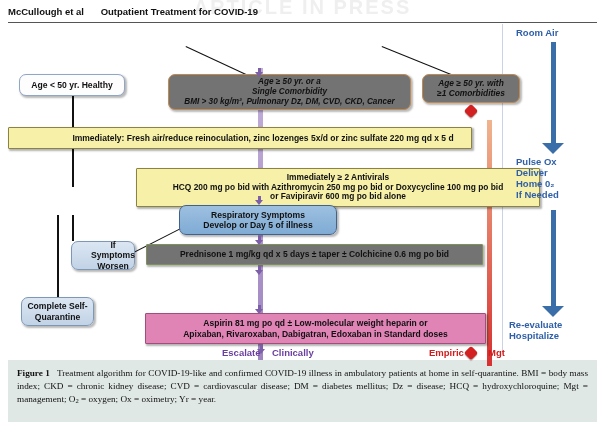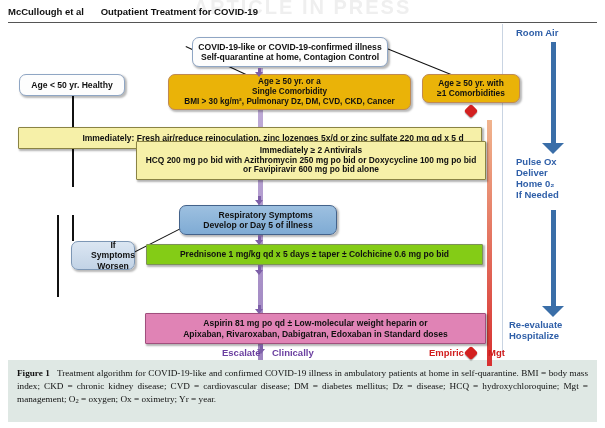--- a/index.html
+++ b/index.html
@@ -54,25 +54,25 @@
 
   
   .n-white{background:#fdfdfd;border:1.4px solid #8fa6c4;
            box-shadow:1.5px 1.5px 2px rgba(0,0,0,.28);}
   .n-blue{background:linear-gradient(180deg,#dbe6f2 0%,#c2d3e6 100%);
           border:1.4px solid #7d97b5;
           box-shadow:1.5px 1.5px 2px rgba(0,0,0,.28);}
   .n-blue2{background:linear-gradient(180deg,#9dc0e0 0%,#7fabd4 100%);
           border:1.4px solid #43628a;
           box-shadow:1.5px 1.5px 2px rgba(0,0,0,.28);}
-  .n-orange{background:#eab308;border:1.4px solid #c08a52;
-          box-shadow:1.5px 1.5px 2px rgba(0,0,0,.28);}
+  .n-orange{background:#737373;border:1.4px solid #c08a52;
+          box-shadow:1.5px 1.5px 2px rgba(0,0,0,.28);font-style:italic;}
   .n-yellow{background:#f6f0a8;border:1.2px solid #8a8344;
           box-shadow:1.5px 1.5px 2px rgba(0,0,0,.3);}
-  .n-green{background:#84cc16;border:1.2px solid #7d9158;
+  .n-green{background:#737373;border:1.2px solid #7d9158;
           box-shadow:1.5px 1.5px 2px rgba(0,0,0,.3);}
   .n-pink{background:#e083b5;border:1.2px solid #a04f7d;
           box-shadow:1.5px 1.5px 2px rgba(0,0,0,.3);}
 
   
   .vline{position:absolute;background:#111;width:2px;z-index:2;}
   .diag{position:absolute;height:0;border-top:1.4px solid #111;
         transform-origin:0 0;z-index:2;}
 
   
@@ -142,50 +142,50 @@
   <div class="diag" style="left:186px;top:22px;width:70px;transform:rotate(25deg);"></div>
   <div class="diag" style="left:382px;top:22px;width:78px;transform:rotate(22deg);"></div>
 
   <div class="vline" style="left:72px;top:67px;height:73px;"></div>
   <div class="vline" style="left:72px;top:140px;height:23px;"></div>
   <div class="vline" style="left:57px;top:191px;height:82px;"></div>
   <div class="vline" style="left:72px;top:191px;height:26px;"></div>
 
   <div class="diag" style="left:108px;top:241px;width:101px;transform:rotate(-27deg);"></div>
 
-  <div class="node rnd n-white" style="left:192px;top:13px;width:196px;height:30px;font-size:8.6px;">COVID-19-like or COVID-19-confirmed illness
-Self-quarantine at home, Contagion Control</div>
 
   <div class="parrow" style="left:255px;top:44px;"></div>
 
   <div class="node rnd n-white" style="left:19px;top:50px;width:106px;height:22px;font-size:8.6px;">Age &lt; 50 yr. Healthy</div>
 
   <div class="node rnd n-orange" style="left:168px;top:50px;width:243px;height:36px;font-size:8.2px;">Age ≥ 50 yr. or a
 Single Comorbidity
 BMI &gt; 30 kg/m², Pulmonary Dz, DM, CVD, CKD, Cancer</div>
 
   <div class="node rnd n-orange" style="left:422px;top:50px;width:98px;height:29px;font-size:8.4px;">Age ≥ 50 yr. with
 ≥1 Comorbidities</div>
 
   <div class="rdiamond" style="left:466px;top:82px;"></div>
 
-  <div class="node sq n-yellow" style="left:18px;top:103px;width:464px;height:22px;font-size:8.5px;padding-left:46px;">Immediately:  Fresh air/reduce reinoculation, zinc lozenges 5x/d or zinc sulfate 220 mg qd x 5 d</div>
-
-  <div class="node sq n-yellow" style="left:136px;top:117px;width:350px;height:39px;font-size:8.4px;">Immediately ≥ 2 Antivirals
+  <div class="node sq n-yellow" style="left:8px;top:103px;width:464px;height:22px;font-size:8.5px;padding-left:46px;">Immediately:  Fresh air/reduce reinoculation, zinc lozenges 5x/d or zinc sulfate 220 mg qd x 5 d</div>
+
+  <div class="node sq n-yellow" style="left:136px;top:144px;width:404px;height:39px;font-size:8.4px;">Immediately ≥ 2 Antivirals
 HCQ 200 mg po bid with Azithromycin 250 mg po bid or Doxycycline 100 mg po bid
 or Favipiravir 600 mg po bid alone</div>
 
 
   <div class="node rnd n-blue" style="left:71px;top:217px;width:64px;height:29px;font-size:8.6px;padding-left:20px;">If Symptoms
 Worsen</div>
 
+  <div class="node rnd n-blue" style="left:21px;top:273px;width:73px;height:29px;font-size:8.6px;">Complete Self-
+Quarantine</div>
 
   <div class="parrow" style="left:255px;top:172px;"></div>
 
-  <div class="node rnd n-blue2" style="left:179px;top:181px;width:158px;height:30px;font-size:8.6px;text-align:right;">Respiratory Symptoms
+  <div class="node rnd n-blue2" style="left:179px;top:181px;width:158px;height:30px;font-size:8.6px;">Respiratory Symptoms
 Develop or Day 5 of illness</div>
 
   <div class="parrow" style="left:255px;top:212px;"></div>
 
   <div class="node sq n-green" style="left:146px;top:220px;width:337px;height:21px;font-size:8.5px;">Prednisone 1 mg/kg qd x 5 days ± taper ± Colchicine 0.6 mg po bid</div>
 
   <div class="parrow" style="left:255px;top:242px;"></div>
 
 
   <div class="parrow" style="left:255px;top:281px;"></div>

